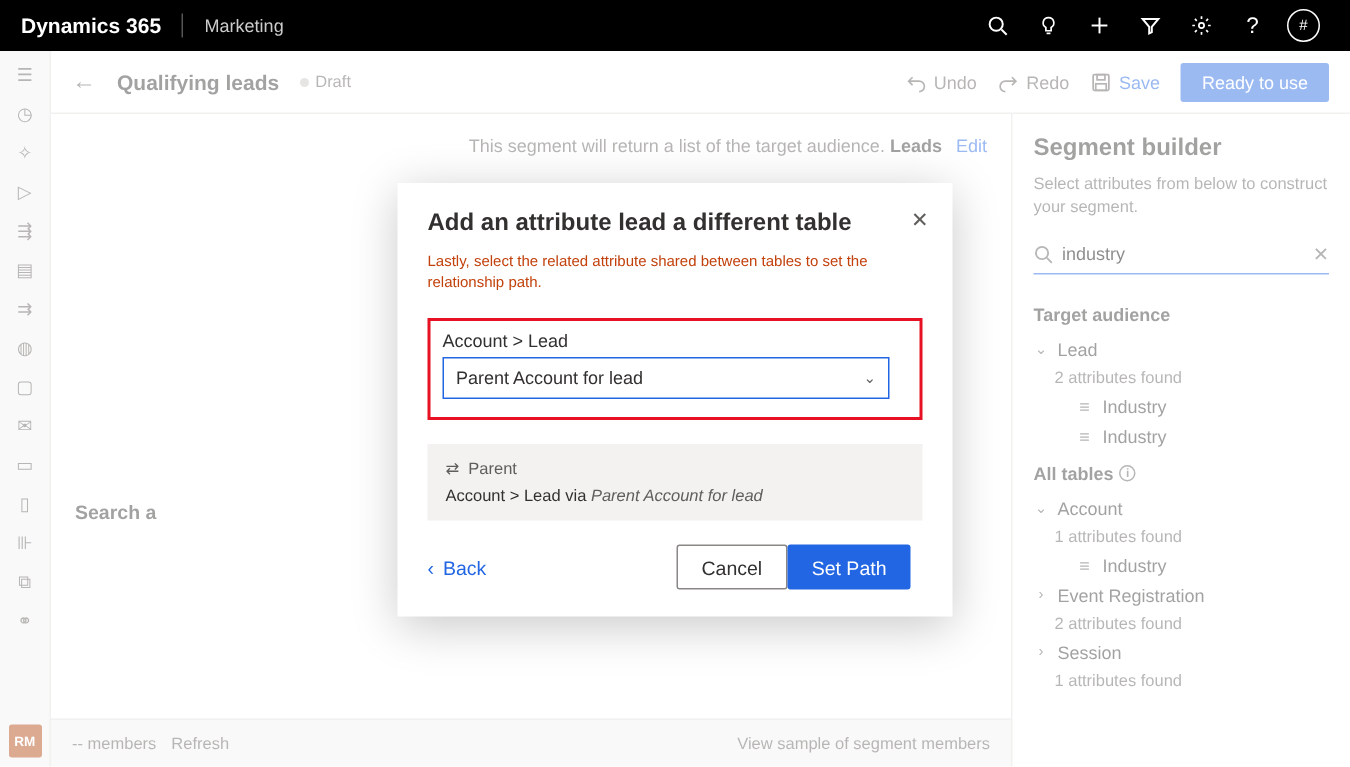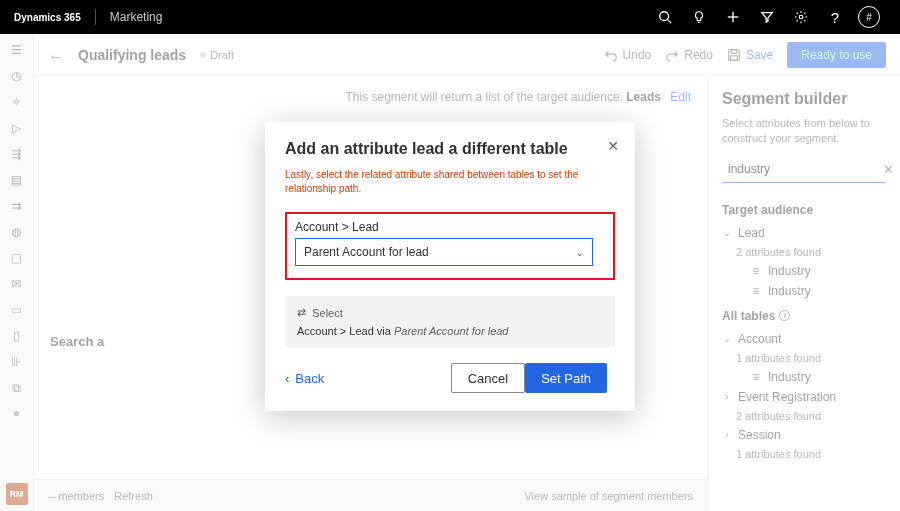--- a/index.html
+++ b/index.html
@@ -1,52 +1,52 @@
 <!DOCTYPE html>
 <html><head>
 <meta charset="utf-8">
 <style>
   * { box-sizing: border-box; margin: 0; padding: 0; }
   html, body { width: 900px; height: 511px; overflow: hidden; font-family: "Segoe UI", -apple-system, sans-serif; font-size: 12px; color: #323130; background: #fff; }
 
   .topbar { height: 34px; background: #000; color: #fff; display: flex; align-items: center; padding: 0 14px; }
-  .topbar .brand { font-weight: 600; font-size: 10px; }
+  .topbar .brand { font-weight: 600; font-size: 14px; }
   .topbar .divider { width: 1px; height: 16px; background: #555; margin: 0 14px; }
   .topbar .module { font-size: 12px; color: #ccc; }
   .topbar .spacer { flex: 1; }
   .topbar .icon-btn { width: 34px; height: 34px; display: flex; align-items: center; justify-content: center; color: #fff; cursor: pointer; }
   .topbar .avatar { width: 22px; height: 22px; border: 1px solid #fff; border-radius: 50%; display: flex; align-items: center; justify-content: center; font-size: 10px; }
 
   .shell { display: flex; height: 477px; position: relative; }
   .leftrail { width: 34px; background: #f3f2f1; display: flex; flex-direction: column; align-items: center; padding-top: 4px; gap: 2px; border-right: 1px solid #e1dfdd; }
   .leftrail .rail-icon { width: 30px; height: 24px; display: flex; align-items: center; justify-content: center; color: #605e5c; cursor: pointer; font-size: 12px; }
   .leftrail .rail-user { margin-top: auto; margin-bottom: 6px; width: 22px; height: 22px; background: #b1410c; color: #fff; display: flex; align-items: center; justify-content: center; font-size: 9px; font-weight:600; border-radius:2px; }
 
   .main { flex: 1; display: flex; flex-direction: column; }
   .cmdbar { height: 42px; display: flex; align-items: center; padding: 0 14px; border-bottom: 1px solid #e1dfdd; gap: 14px; }
   .cmdbar .back { color: #605e5c; font-size: 16px; cursor:pointer; }
   .cmdbar .title { font-weight: 700; font-size: 14px; }
   .cmdbar .status-dot { width: 6px; height: 6px; border-radius: 50%; background: #c8c6c4; display:inline-block; margin-right:4px; }
   .cmdbar .status { color: #605e5c; font-size: 11px; display:flex; align-items:center; }
   .cmdbar .spacer { flex: 1; }
   .cmdbar .cmd { display: flex; align-items: center; gap: 5px; color: #605e5c; font-size: 12px; cursor:pointer; }
   .cmdbar .cmd svg { width: 14px; height: 14px; stroke: #605e5c; }
-  .cmdbar .primary-btn { background: #2266e3; color: #86efac; padding: 6px 14px; border-radius: 2px; font-size: 12px; cursor:pointer; }
+  .cmdbar .primary-btn { background: #2266e3; color: #ffffff; padding: 6px 14px; border-radius: 2px; font-size: 12px; cursor:pointer; }
 
   .workspace { flex: 1; display: flex; }
   .canvas { flex: 1; display: flex; flex-direction: column; }
   .desc { padding: 14px 16px 0 16px; color: #605e5c; font-size: 12px; text-align: right; }
   .desc b { color: #323130; font-weight: 600; }
   .desc .edit { color: #2266e3; margin-left: 6px; cursor:pointer; }
   .searchrow { margin-top: 230px; padding: 0 16px; color: #323130; font-size: 13px; font-weight:600; }
   .footer { margin-top: auto; height: 32px; background: #f3f2f1; display: flex; align-items: center; padding: 0 14px; color: #605e5c; font-size: 11px; gap:10px; border-top: 1px solid #e1dfdd;}
   .footer .refresh { color:#605e5c; cursor:pointer; }
   .footer .spacer { flex:1; }
 
-  .rightpanel { width: 193px; border-left: 1px solid #e1dfdd; padding: 14px 14px 0 14px; display:flex; flex-direction:column; }
+  .rightpanel { width: 226px; border-left: 1px solid #e1dfdd; padding: 14px 14px 0 14px; display:flex; flex-direction:column; }
   .rightpanel h2 { font-size: 16px; font-weight: 600; margin-bottom: 8px; }
   .rightpanel .hint { font-size: 11px; color: #605e5c; margin-bottom: 10px; line-height: 1.4; }
   .searchbox { border-bottom: 1px solid #2266e3; display: flex; align-items: center; height: 26px; margin-bottom: 12px; }
   .searchbox svg { width:13px; height:13px; stroke:#605e5c; margin-right:6px; }
   .searchbox input { flex:1; border:none; outline:none; font-size:12px; background:transparent; }
   .searchbox .clear { color:#605e5c; cursor:pointer; font-size:13px; }
   .section-head { font-size: 12px; font-weight: 600; margin: 8px 0 6px 0; color:#323130; display:flex; align-items:center; gap:4px;}
   .tree-item { display:flex; align-items:center; gap:6px; font-size:12px; color:#323130; padding: 3px 0; cursor:pointer;}
   .tree-item.sub { padding-left: 14px; color:#605e5c; font-size:11px; }
   .tree-item.attr { padding-left: 28px; }
@@ -257,21 +257,21 @@
         <div class="path-label">Account &gt; Lead</div>
         <div class="select">
           <span>Parent Account for lead</span>
           <span class="chev-down">⌄</span>
         </div>
       </div>
 
       <div class="summary-box">
         <div class="sum-head">
             <span class="ico">⇄</span>
-            <span>Select</span>
+            <span>Parent</span>
           </div>
         <div class="sum-path"><span>Account &gt; Lead via </span><i>Parent Account for lead</i></div>
       </div>
 
       <div class="modal-footer">
         <div class="back-btn">
             <span>‹</span>
             <span>Back</span>
           </div>
         <span class="spacer"></span>

